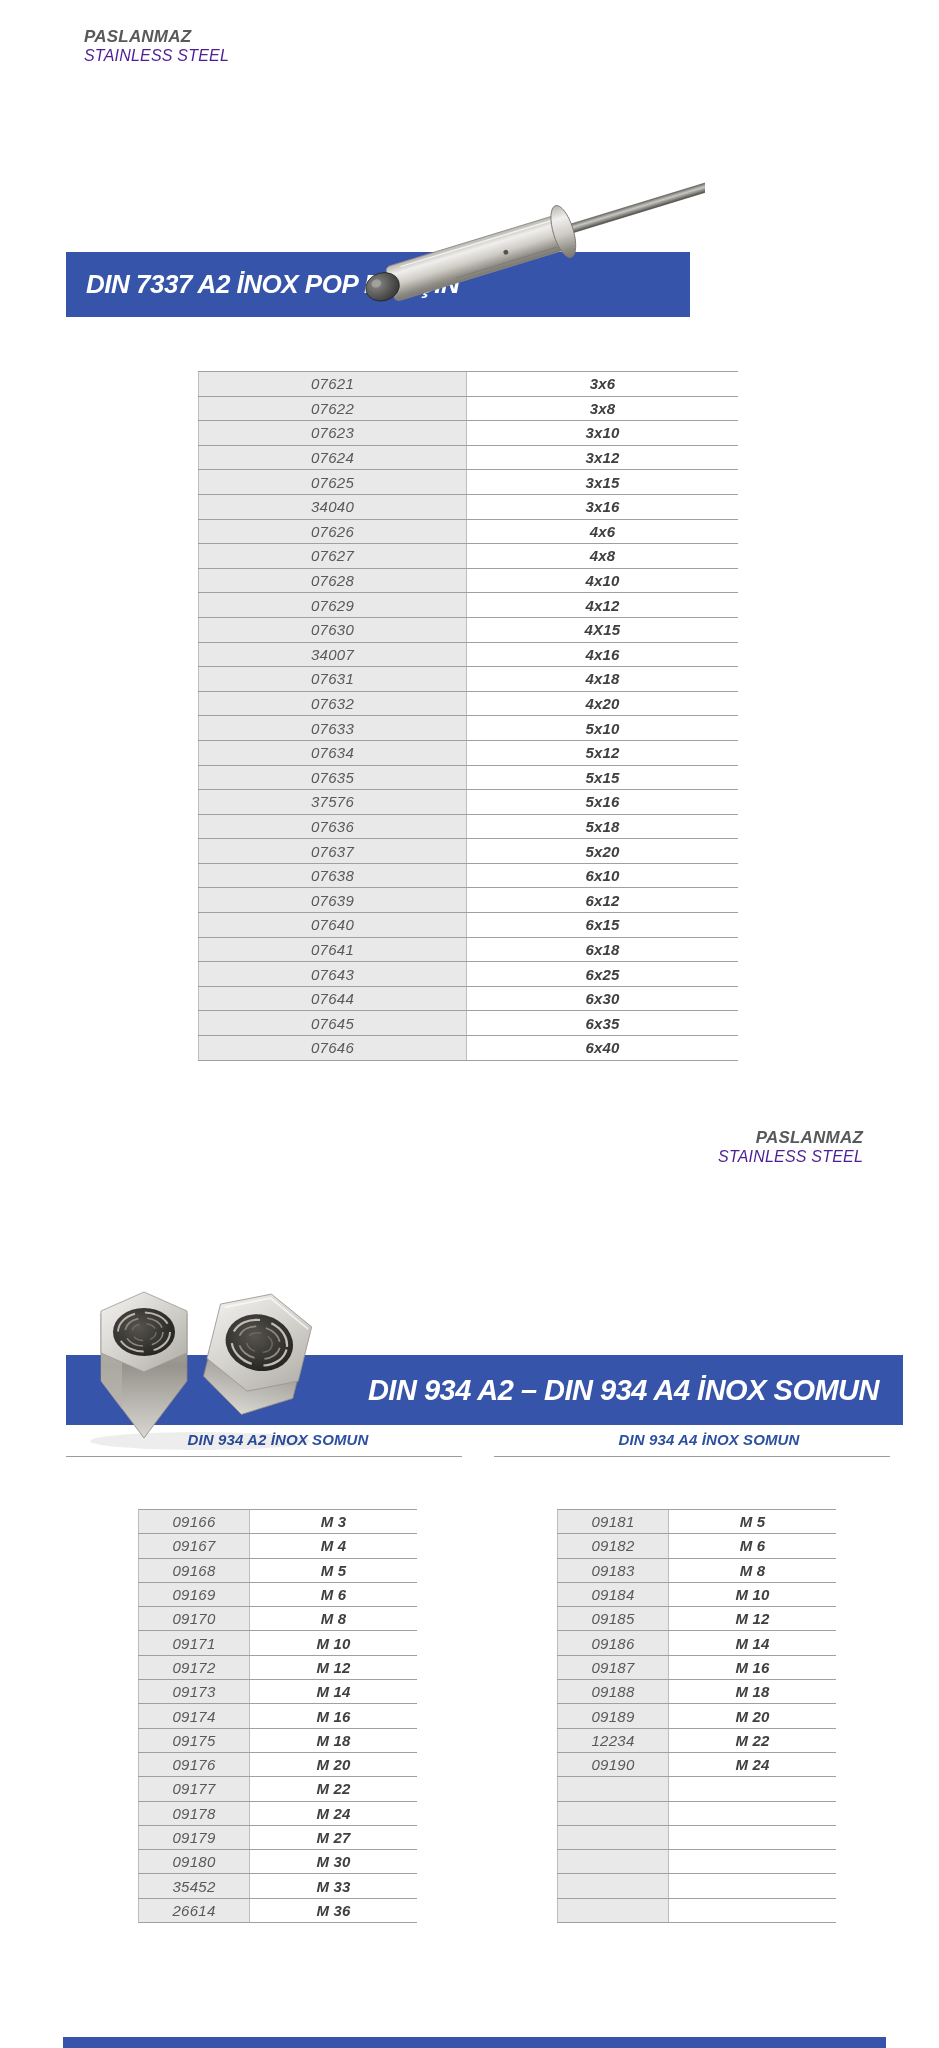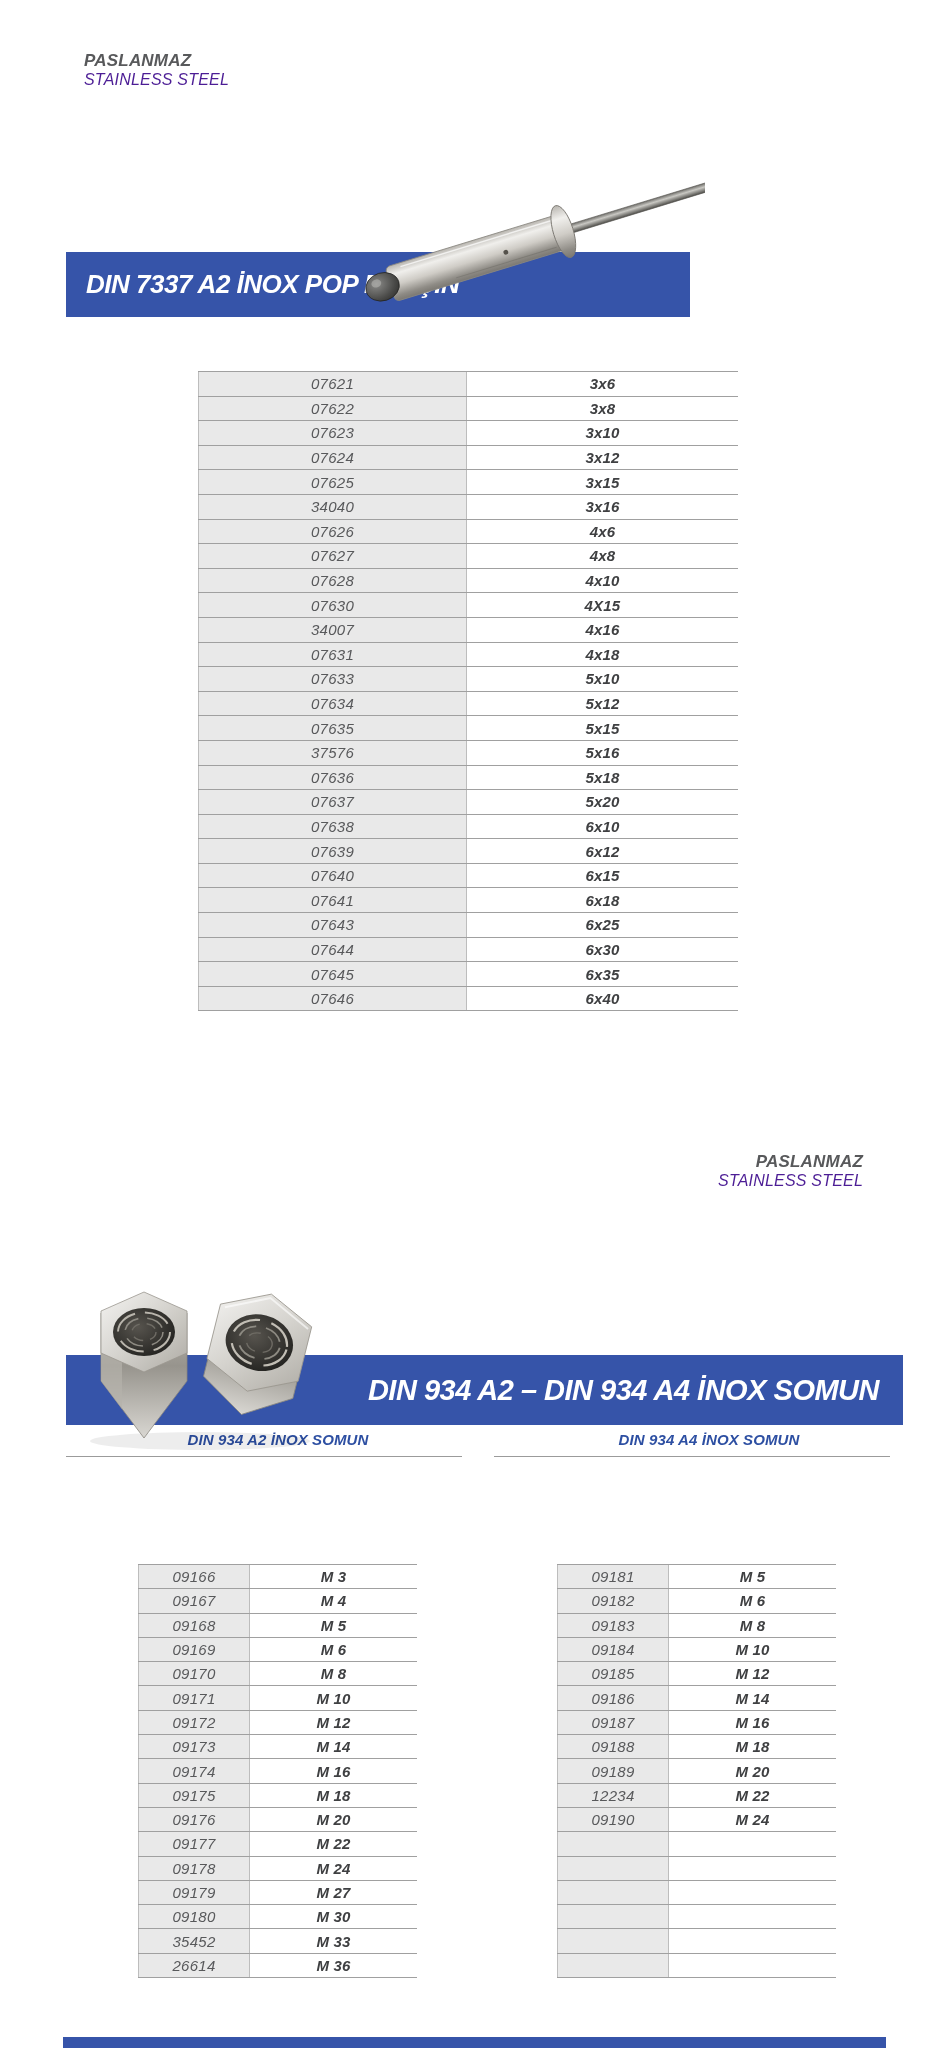--- a/index.html
+++ b/index.html
@@ -11,21 +11,21 @@
     --size-text:#3f4042;
     --brand-text:#58595b;
   }
   html,body{margin:0;padding:0;background:#fff;}
   body{font-family:"Liberation Sans", sans-serif;}
   .page{
     position:relative;width:939px;height:2048px;background:#ffffff;
     overflow:hidden;margin:0 auto;
   }
   
-  .brand{position:absolute;line-height:1.15;margin-top:24px;}
+  .brand{position:absolute;line-height:1.15;}
   .brand .l1{font-weight:bold;font-style:italic;font-size:17px;color:var(--brand-text);letter-spacing:.2px;}
   .brand .l2{font-style:italic;font-size:16px;color:#4c1d95;letter-spacing:.2px;}
   .brand.top{left:84px;top:27px;text-align:left;}
   .brand.mid{right:76px;top:1128px;text-align:right;}
 
   
   .banner{
     position:absolute;background:var(--banner-blue);
     display:flex;align-items:center;z-index:1;
   }
@@ -61,21 +61,21 @@
     border-left:1px solid #bdbdbd;border-right:1px solid #bdbdbd;
     font-style:italic;color:var(--code-text);font-size:15px;letter-spacing:.3px;
   }
   .tbl .size{
     font-weight:bold;font-style:italic;color:var(--size-text);font-size:15px;letter-spacing:.2px;
   }
   .tbl-rivets{left:198px;top:371px;width:540px;}
   .tbl-rivets .row{height:24.6px;align-items:center;}
   .tbl-rivets .code{width:269px;}
   .tbl-rivets .size{width:271px;}
-  .tbl-nuts{width:279px;top:1564px;}
+  .tbl-nuts{width:279px;top:1509px;}
   .tbl-nuts .row{height:24.3px;}
   .tbl-nuts .code{width:112px;}
   .tbl-nuts .size{width:167px;}
   .tbl-nuts-a2{left:138px;}
   .tbl-nuts-a4{left:557px;}
 
   
   .subhdr{
     position:absolute;top:1431px;width:400px;text-align:center;
     font-weight:bold;font-style:italic;font-size:15px;color:var(--header-text-blue);
@@ -170,30 +170,38 @@
     </div>
       <div class="row">
       <div class="cell code">07627</div>
       <div class="cell size">4x8</div>
     </div>
       <div class="row">
       <div class="cell code">07628</div>
       <div class="cell size">4x10</div>
     </div>
       <div class="row">
+      <div class="cell code">07629</div>
+      <div class="cell size">4x12</div>
+    </div>
+      <div class="row">
       <div class="cell code">07630</div>
       <div class="cell size">4X15</div>
     </div>
       <div class="row">
       <div class="cell code">34007</div>
       <div class="cell size">4x16</div>
     </div>
       <div class="row">
       <div class="cell code">07631</div>
       <div class="cell size">4x18</div>
+    </div>
+      <div class="row">
+      <div class="cell code">07632</div>
+      <div class="cell size">4x20</div>
     </div>
       <div class="row">
       <div class="cell code">07633</div>
       <div class="cell size">5x10</div>
     </div>
       <div class="row">
       <div class="cell code">07634</div>
       <div class="cell size">5x12</div>
     </div>
       <div class="row">

